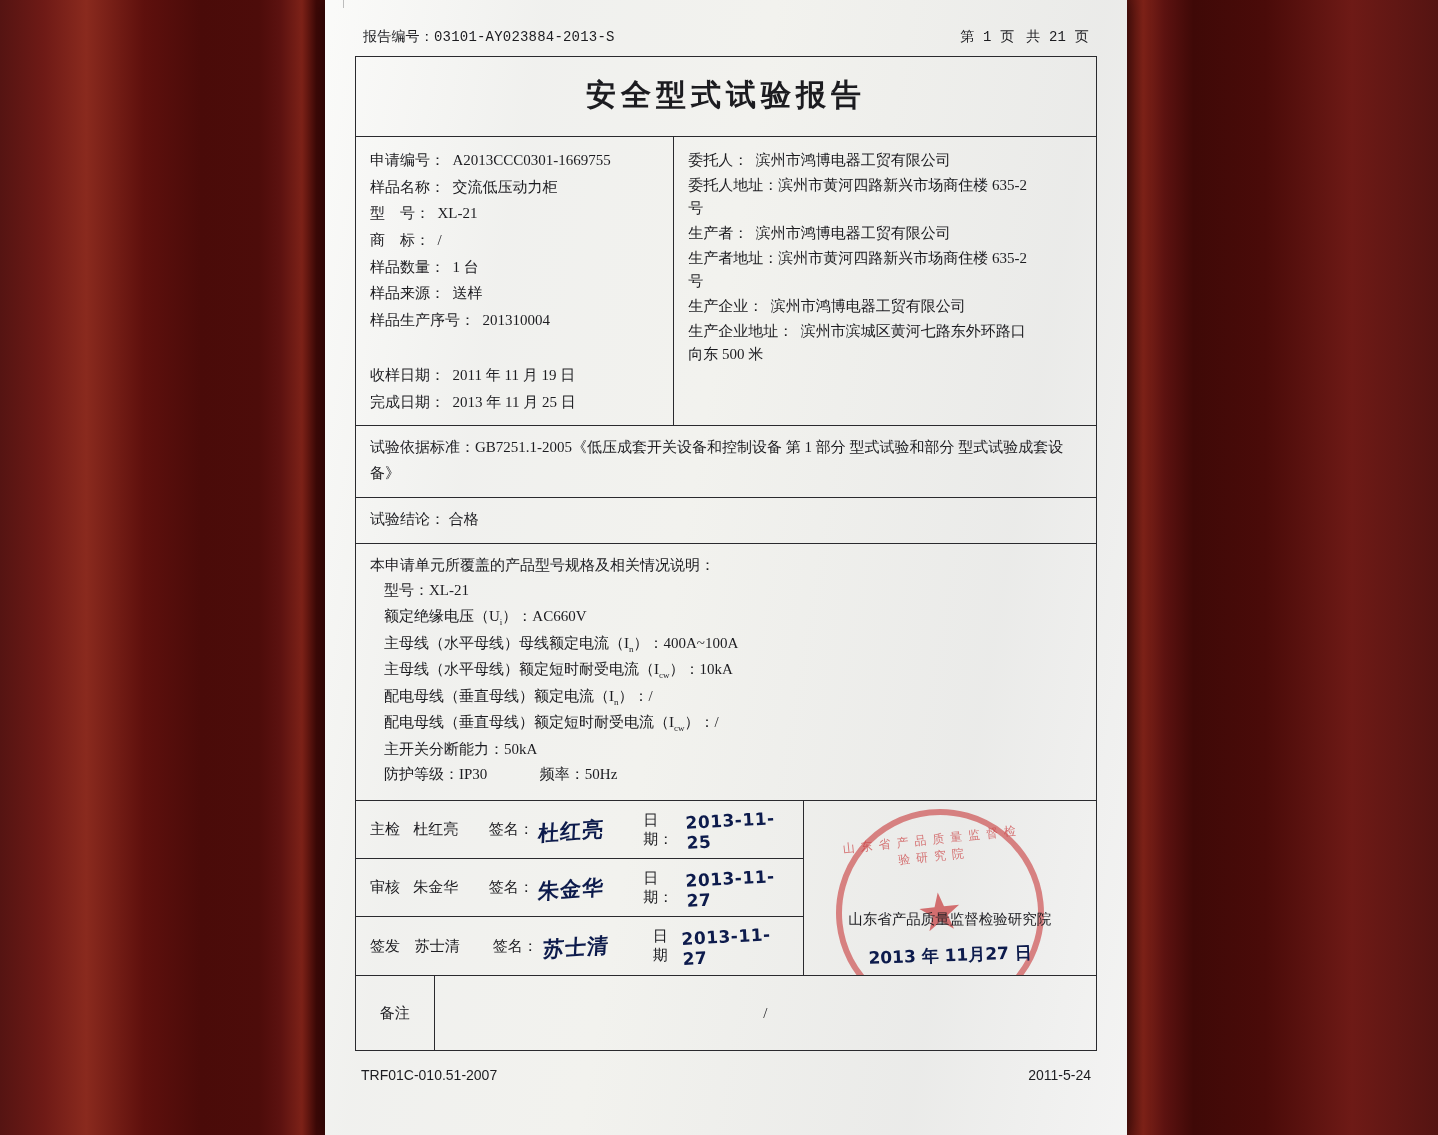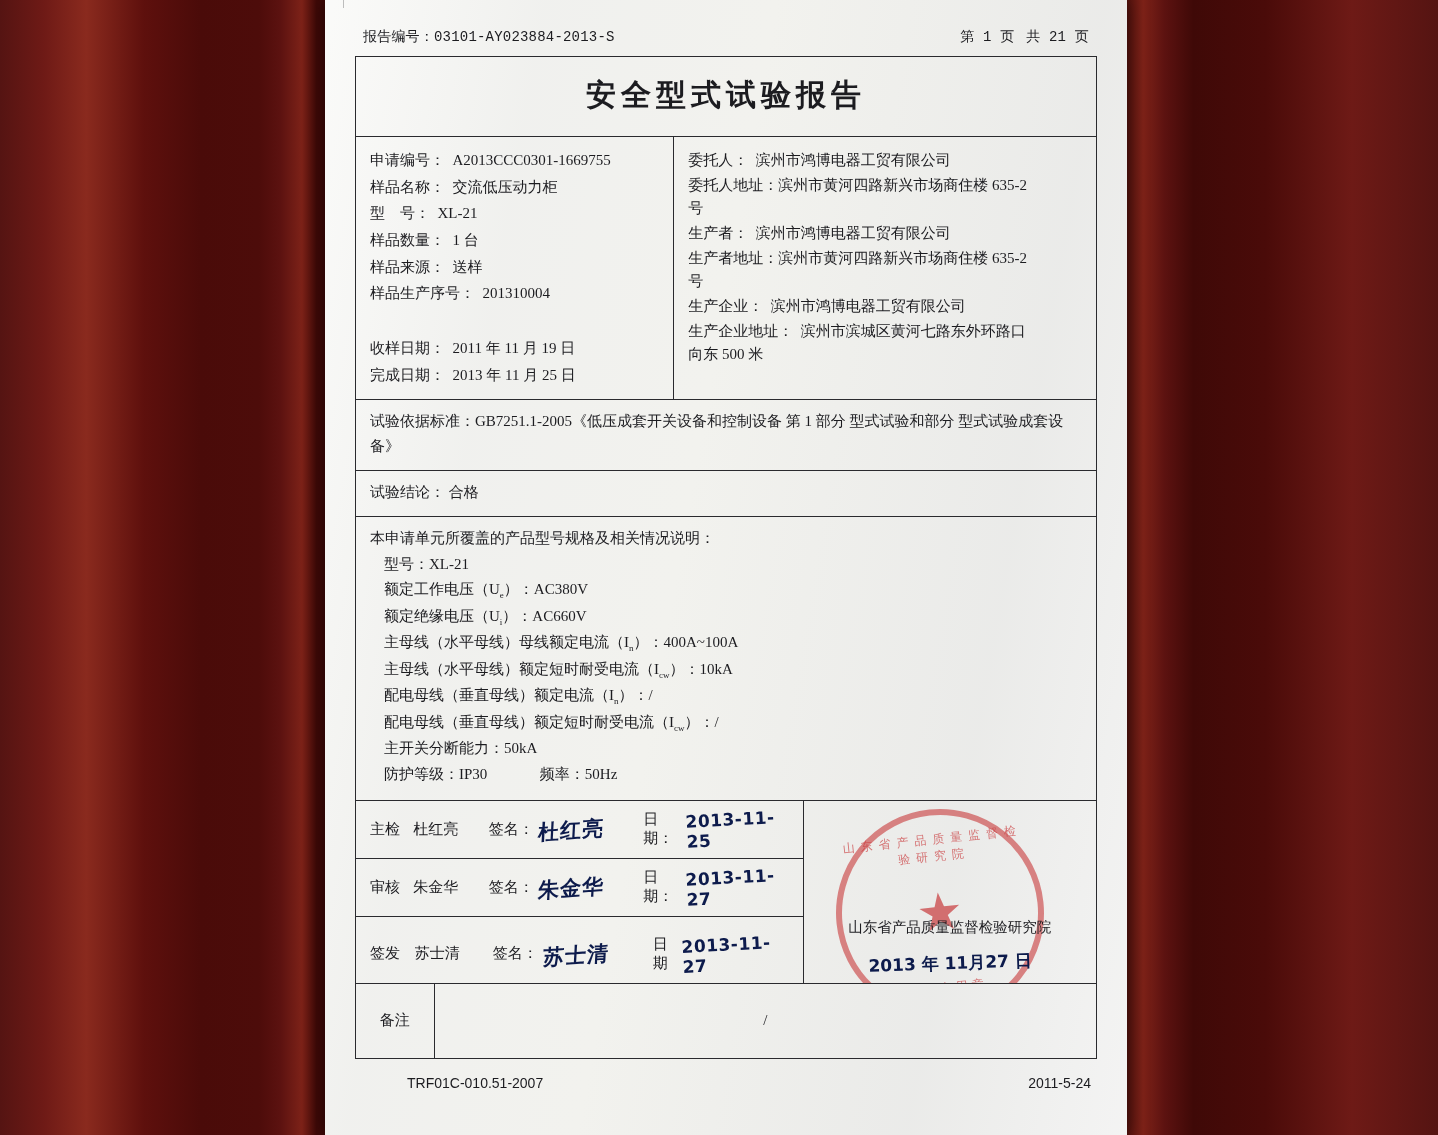--- a/index.html
+++ b/index.html
@@ -115,21 +115,21 @@
   .sig-row {
     display: flex;
     align-items: center;
     height: 58px;
     border-bottom: 1.2px solid #2a2a2e;
     font-size: 15px;
     padding: 0 10px 0 14px;
     box-sizing: border-box;
     position: relative;
   }
-  .sig-row:last-child { border-bottom: none; margin-top: 8px; }
+  .sig-row:last-child { border-bottom: none; }
   .sig-role { width: 46px; }
   .sig-name { width: 80px; }
   .sig-label { width: 52px; }
   .sig-hand {
     font-family: "DejaVu Serif", serif;
     font-size: 21px;
     color: #0d1b4c;
     transform: rotate(-4deg) skewX(-7deg);
     font-weight: bold;
     letter-spacing: 1px;
@@ -215,21 +215,20 @@
     align-items: center;
     justify-content: center;
     font-size: 15px;
   }
   .ftr {
     display: flex;
     justify-content: space-between;
     font-size: 14px;
     padding: 16px 6px 0 6px;
     font-family: "Liberation Sans", sans-serif;
-    margin-left: 46px;
   }
   .mono { font-family: "Liberation Mono", "DejaVu Sans Mono", monospace; font-size: 14px; }
   .tick {
     position: absolute;
     left: 18px;
     top: 0;
     width: 26px;
     height: 8px;
     border-left: 1px solid #bdbdbd;
   }
@@ -255,20 +254,21 @@
 
       <div class="title-row">
         <div class="title">安全型式试验报告</div>
       </div>
 
       <div class="two-col">
         <div class="col-l">
           <div class="ln">申请编号：  A2013CCC0301-1669755</div>
           <div class="ln">样品名称：  交流低压动力柜</div>
           <div class="ln">型    号：  XL-21</div>
+          <div class="ln">商    标：  /</div>
           <div class="ln">样品数量：  1 台</div>
           <div class="ln">样品来源：  送样</div>
           <div class="ln">样品生产序号：  201310004</div>
           <div class="gap-row"></div>
           <div class="gap-row"></div>
           <div class="ln">收样日期：  2011 年 11 月 19 日</div>
           <div class="ln">完成日期：  2013 年 11 月 25 日</div>
         </div>
         <div class="col-r">
           <div class="ln">委托人：  滨州市鸿博电器工贸有限公司</div>
@@ -284,21 +284,20 @@
       </div>
 
       <div class="band">试验依据标准：GB7251.1-2005《低压成套开关设备和控制设备  第 1 部分  型式试验和部分
 型式试验成套设备》</div>
 
       <div class="band">试验结论：  合格</div>
 
       <div class="spec">
         <div class="ln">本申请单元所覆盖的产品型号规格及相关情况说明：</div>
         <div class="ln indent">型号：XL-21</div>
-        <div class="ln indent">额定工作电压（U<sub>e</sub>）：AC380V</div>
         <div class="ln indent">额定绝缘电压（U<sub>i</sub>）：AC660V</div>
         <div class="ln indent">主母线（水平母线）母线额定电流（I<sub>n</sub>）：400A~100A</div>
         <div class="ln indent">主母线（水平母线）额定短时耐受电流（I<sub>cw</sub>）：10kA</div>
         <div class="ln indent">配电母线（垂直母线）额定电流（I<sub>n</sub>）：/</div>
         <div class="ln indent">配电母线（垂直母线）额定短时耐受电流（I<sub>cw</sub>）：/</div>
         <div class="ln indent">主开关分断能力：50kA</div>
         <div class="ln indent">防护等级：IP30&nbsp;&nbsp;&nbsp;&nbsp;&nbsp;&nbsp;&nbsp;&nbsp;&nbsp;&nbsp;&nbsp;&nbsp;&nbsp;&nbsp;频率：50Hz</div>
       </div>
 
       <div class="sig-wrap">

